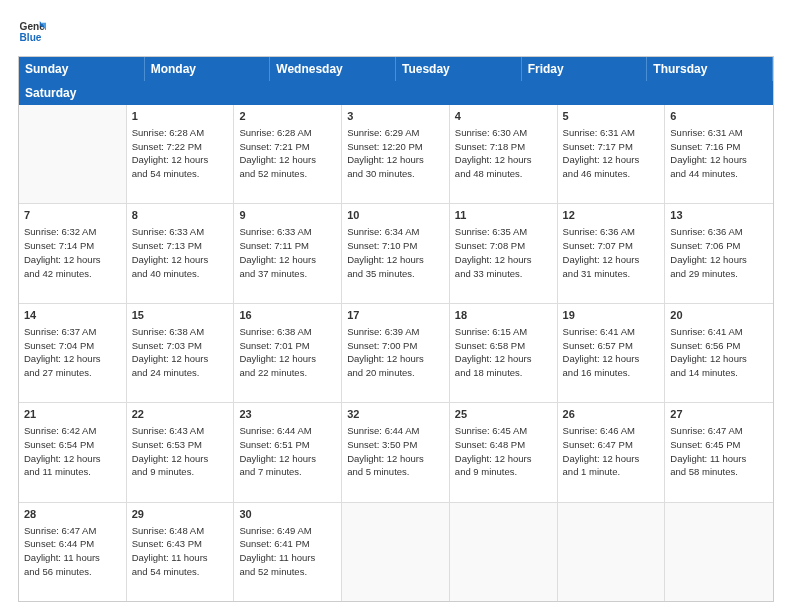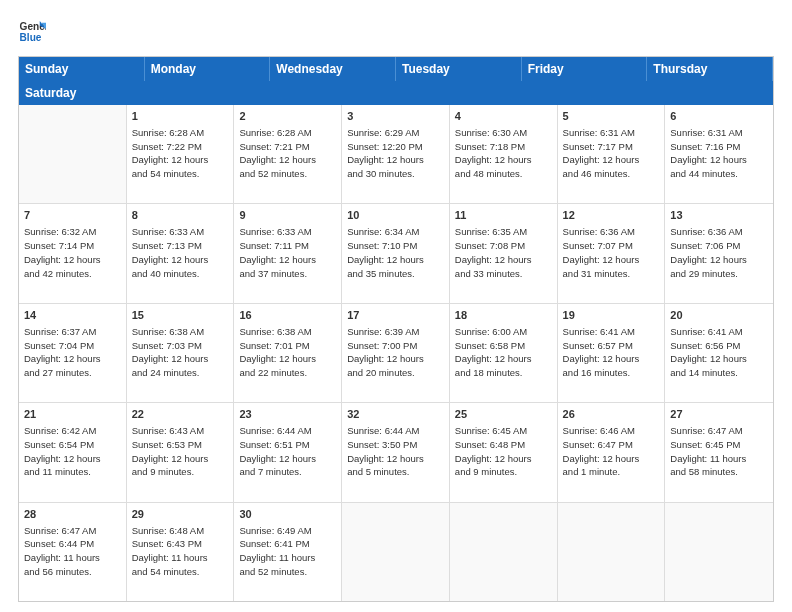--- a/index.html
+++ b/index.html
@@ -245,21 +245,21 @@
           </div>
           <div class="cal-cell">
             <span class="day-num">17</span>
             <div>Sunrise: 6:39 AM</div>
             <div>Sunset: 7:00 PM</div>
             <div>Daylight: 12 hours</div>
             <div>and 20 minutes.</div>
           </div>
           <div class="cal-cell">
             <span class="day-num">18</span>
-            <div>Sunrise: 6:00 AM</div>
+            <div>Sunrise: 6:15 AM</div>
             <div>Sunset: 6:58 PM</div>
             <div>Daylight: 12 hours</div>
             <div>and 18 minutes.</div>
           </div>
           <div class="cal-cell">
             <span class="day-num">19</span>
             <div>Sunrise: 6:41 AM</div>
             <div>Sunset: 6:57 PM</div>
             <div>Daylight: 12 hours</div>
             <div>and 16 minutes.</div>

